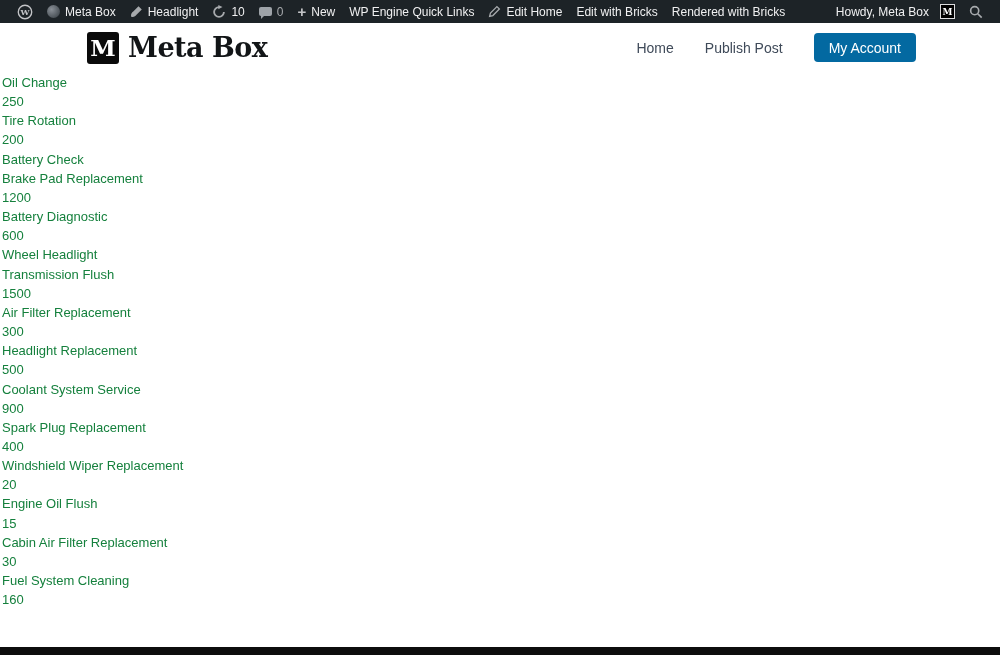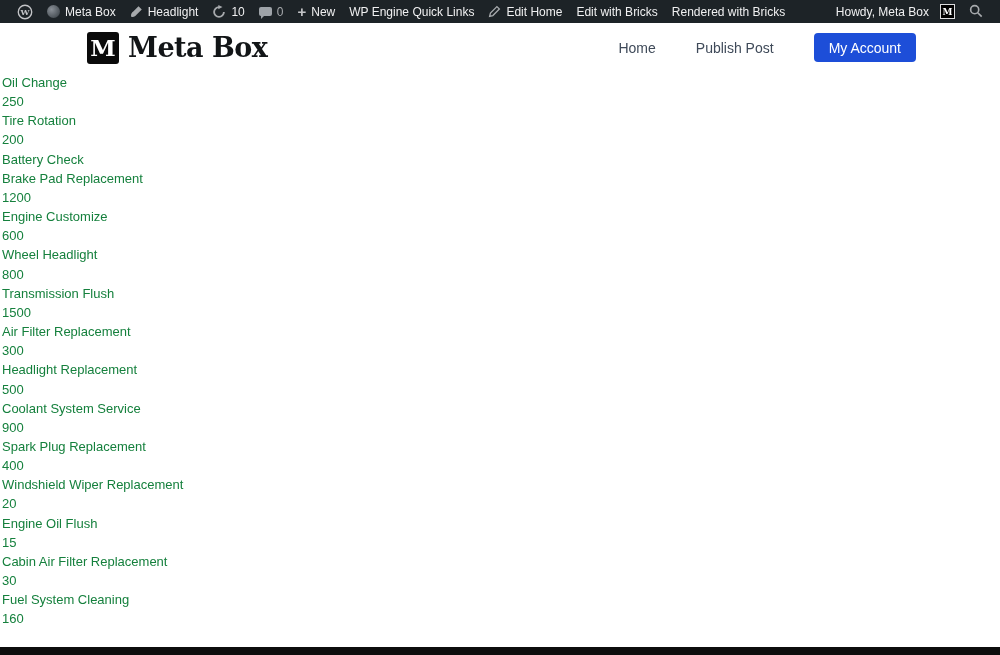--- a/index.html
+++ b/index.html
@@ -12,21 +12,21 @@
     display:flex; align-items:center; padding:0 10px;
     font-size:12px; white-space:nowrap;
   }
   .ab-item {
     display:flex; align-items:center; gap:5px;
     padding:0 7px; height:100%; cursor:pointer; color:#f0f0f1;
     text-decoration:none;
   }
   .ab-item .cnt-dim { color:#a7aaad; }
   .ab-icon { display:inline-flex; align-items:center; justify-content:center; color:#a7aaad; }
-  .ab-right { margin-left:auto; display:flex; }
+  .ab-right { margin-left:auto; display:flex; align-items:center; }
   .wp-circle { display:inline-flex; }
   .plus-glyph { font-size:15px; font-weight:bold; color:#c3c4c7; line-height:1; margin-top:-1px; }
   .comment-bubble {
     width:13px; height:9px; background:#9ea3a8; border-radius:2px; position:relative; display:inline-block;
   }
   .comment-bubble::after {
     content:""; position:absolute; left:2px; bottom:-3px;
     border:3px solid transparent; border-top-color:#9ea3a8; border-left-color:#9ea3a8;
     width:0; height:0;
   }
@@ -51,26 +51,26 @@
   }
   .logo { display:flex; align-items:center; gap:9px; cursor:pointer; }
   .logo-square {
     width:32px; height:32px; background:#0a0a0a; border-radius:3px;
     color:#fff; font:bold 23px "DejaVu Serif", serif;
     display:flex; align-items:center; justify-content:center;
   }
   .logo-text {
     font:bold 27px "DejaVu Serif", serif; color:#121517; letter-spacing:-0.5px;
   }
-  .main-nav { margin-left:auto; display:flex; align-items:center; gap:40px; }
+  .main-nav { margin-left:auto; display:flex; align-items:center; gap:31px; }
   .nav-link {
     font-size:14px; color:#3f4a59; cursor:pointer; text-decoration:none;
   }
   .account-btn {
-    background:#1d4ed8; color:#fff; border:none; cursor:pointer;
+    background:#0369a1; color:#fff; border:none; cursor:pointer;
     font-family:"Liberation Sans", sans-serif; font-size:14px;
     padding:7px 15px; border-radius:4px; line-height:1;
     height:29px; display:flex; align-items:center;
   }
 
   
   .services { height:575px; padding-left:2px; padding-top:1px; overflow:hidden; }
   .services .line {
     font-size:13px; line-height:19.15px; color:#15803d;
   }
@@ -176,24 +176,23 @@
 </div>
 
 <div class="services">
     <div class="line">Oil Change</div>
     <div class="line">250</div>
     <div class="line">Tire Rotation</div>
     <div class="line">200</div>
     <div class="line">Battery Check</div>
     <div class="line">Brake Pad Replacement</div>
     <div class="line">1200</div>
-    <div class="line">Engine Customize</div>
+    <div class="line">Battery Diagnostic</div>
     <div class="line">600</div>
     <div class="line">Wheel Headlight</div>
-    <div class="line">800</div>
     <div class="line">Transmission Flush</div>
     <div class="line">1500</div>
     <div class="line">Air Filter Replacement</div>
     <div class="line">300</div>
     <div class="line">Headlight Replacement</div>
     <div class="line">500</div>
     <div class="line">Coolant System Service</div>
     <div class="line">900</div>
     <div class="line">Spark Plug Replacement</div>
     <div class="line">400</div>

